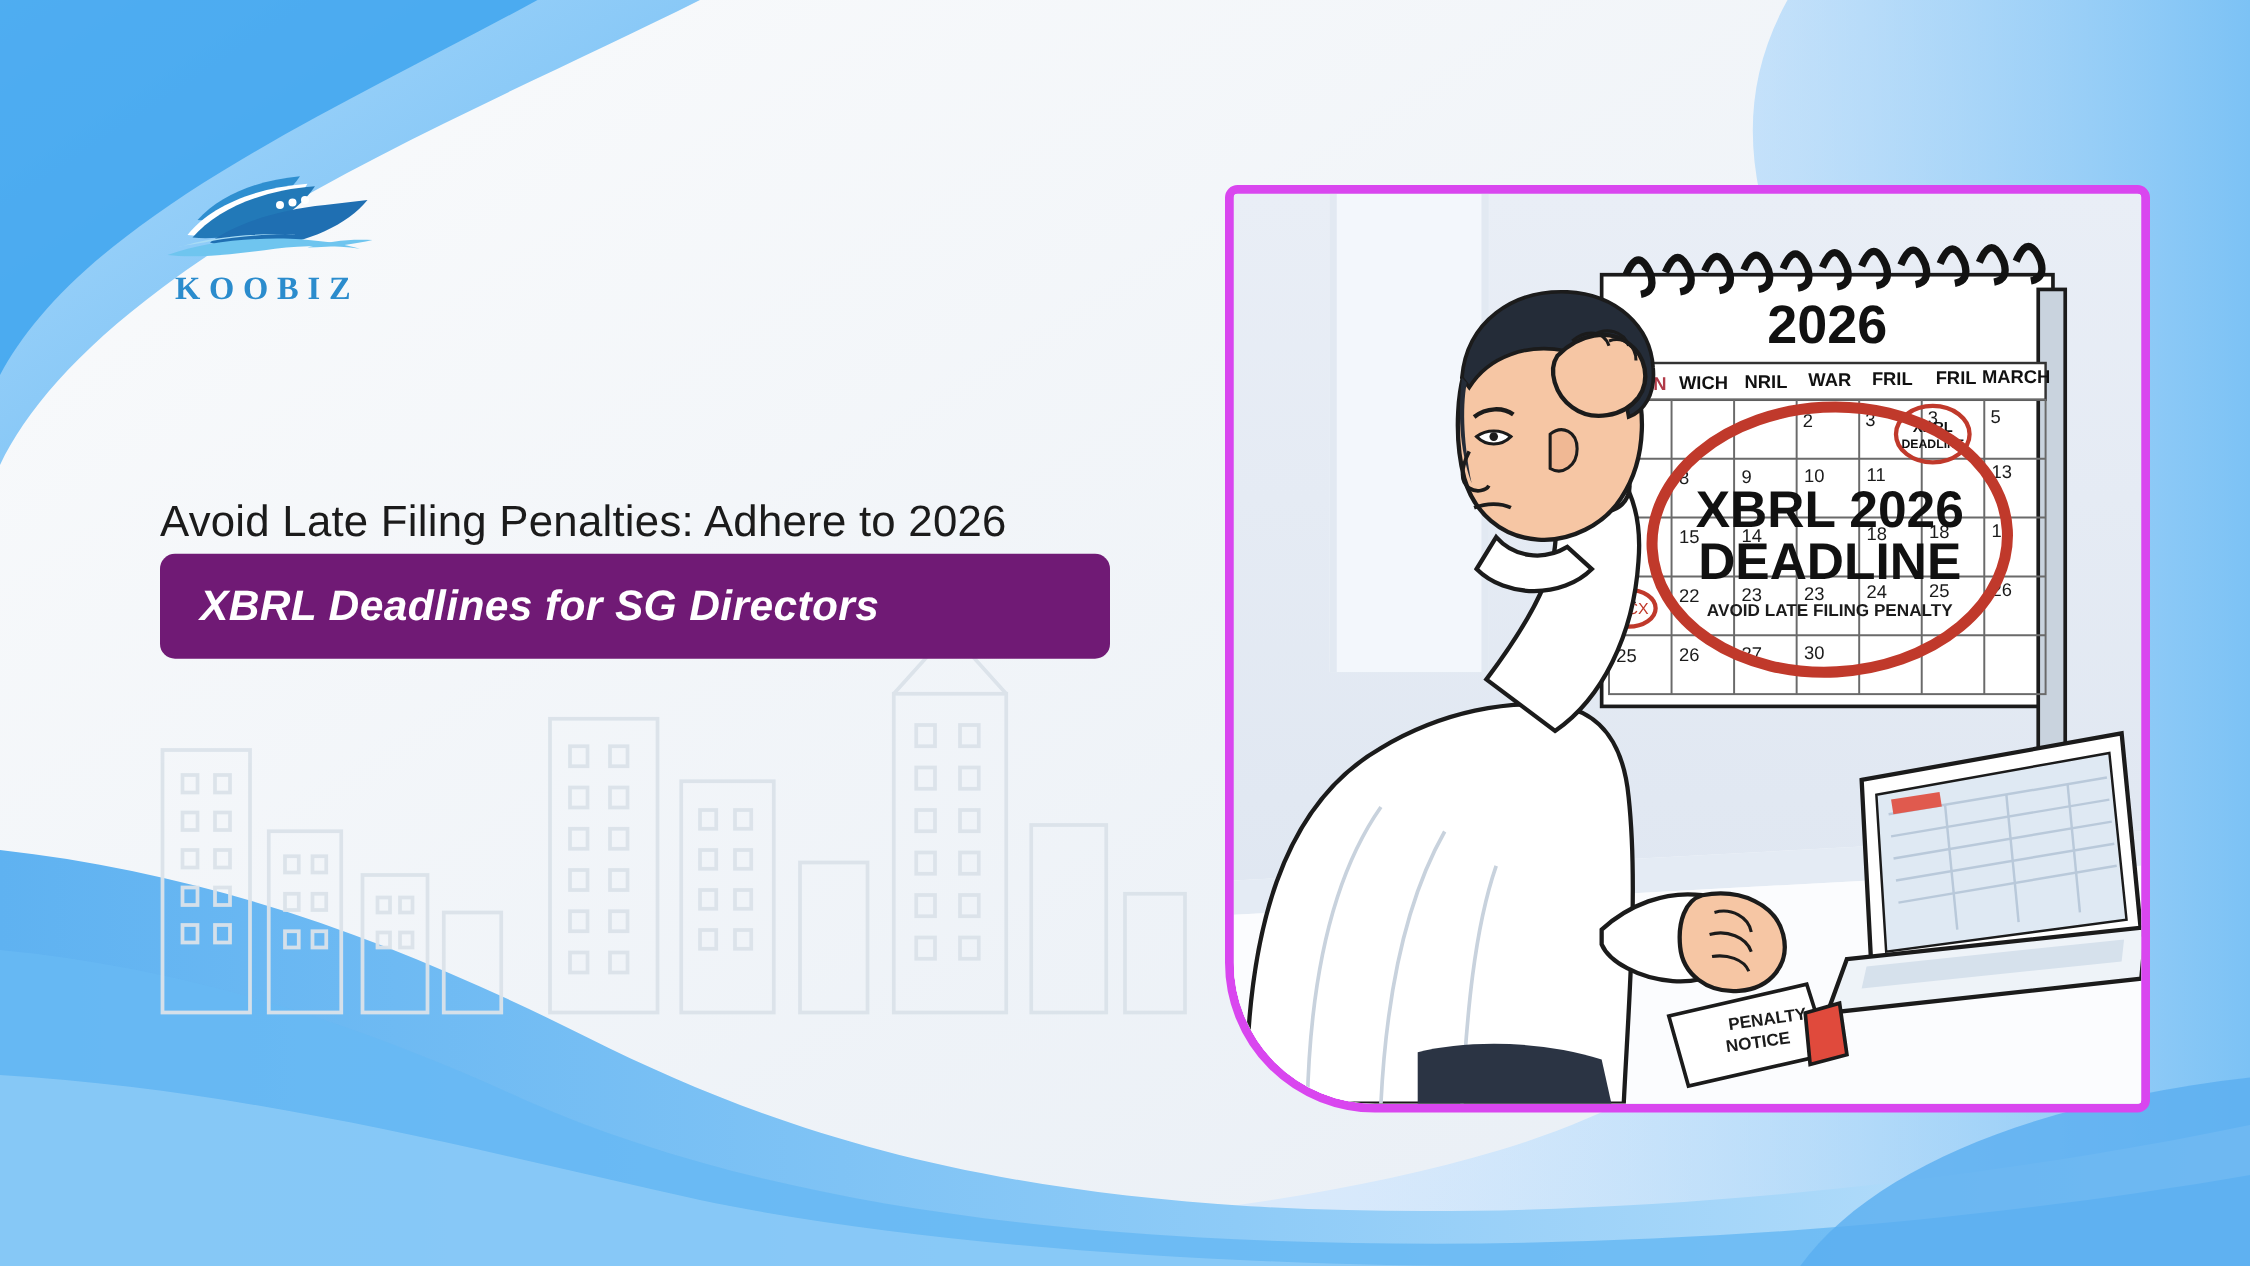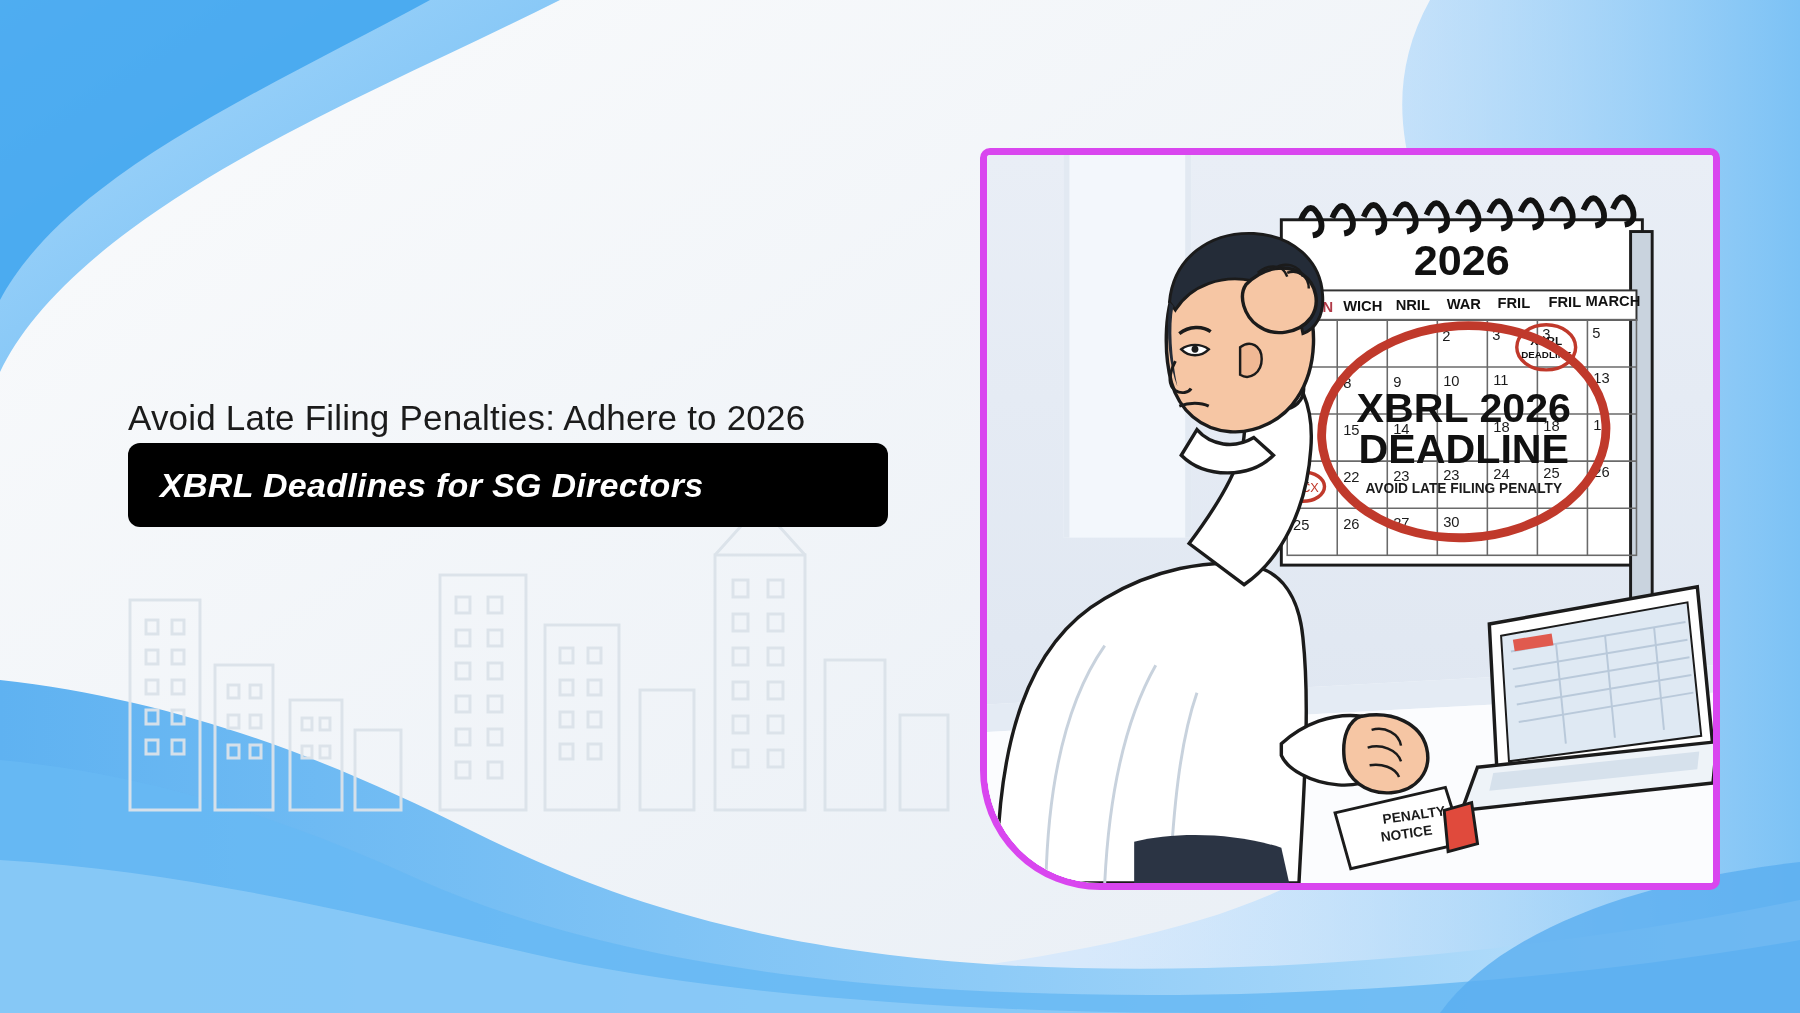--- a/index.html
+++ b/index.html
@@ -23,21 +23,21 @@
     color:#2b8ccd; font-family:"Liberation Serif", serif; text-align:left; padding-left:12px;
   }
 
   .headline {
     position:absolute; left:128px; top:372px; width:900px;
     font-size:35px; font-weight:400; color:#1b1b1b; letter-spacing:.2px; white-space:nowrap;margin-top:26px;
   }
 
   .banner {
     position:absolute; left:128px; top:443px; width:760px; height:84px;
-    background:#000000; border-radius:12px; display:flex; align-items:center;text-align:right;
+    background:#701a75; border-radius:12px; display:flex; align-items:center;text-align:right;
   }
   .banner-text {
     color:#ffffff; font-size:34px; font-weight:700; font-style:italic;
     padding-left:32px; letter-spacing:.3px; white-space:nowrap;
   }
 
   
   .illo-frame {
     position:absolute; left:980px; top:148px; width:740px; height:742px;
     border:7px solid #d946ef; border-radius:10px 10px 10px 120px;
@@ -162,20 +162,35 @@
         <rect x="768" y="716" width="15" height="17"></rect>
       <rect x="733" y="750" width="15" height="17"></rect>
         <rect x="768" y="750" width="15" height="17"></rect>
       <path d="M715,555 L760,505 L805,555"></path>
 
       <rect x="825" y="660" width="60" height="150"></rect>
       <rect x="900" y="715" width="48" height="95"></rect>
     </g>
   </svg>
 
+  <div class="logo-wrap">
+    <svg class="logo-mark" viewBox="0 0 190 78">
+      <path d="M30,44 C48,24 78,12 112,9 C106,18 96,27 84,33 C68,41 48,45 30,44 Z" fill="#2f8fd0"></path>
+      <path d="M22,56 C40,33 76,18 118,15 C112,26 100,36 86,43 C66,53 42,58 22,56 Z" fill="#ffffff"></path>
+      <path d="M26,58 C46,35 82,20 124,17 C116,29 104,39 90,46 C70,56 46,60 26,58 Z" fill="#2279b8"></path>
+      <path d="M40,62 C58,48 92,36 132,32 L166,28 C150,48 118,62 84,66 C68,68 52,66 40,62 Z" fill="#1f6fb2"></path>
+      <circle cx="96" cy="32" r="3.2" fill="#ffffff"></circle>
+      <circle cx="106" cy="30" r="3.2" fill="#ffffff"></circle>
+      <circle cx="116" cy="28" r="3.2" fill="#ffffff"></circle>
+      <path d="M6,72 C34,62 70,58 104,59 C128,60 146,63 160,67 C140,64 116,64 92,67 C62,71 30,75 6,72 Z" fill="#6fc5ef"></path>
+      <path d="M14,66 C42,57 78,54 110,56 C96,55 66,56 40,61 C30,63 20,64 14,66 Z" fill="#a8dcf5"></path>
+      <path d="M118,66 C134,61 152,59 170,60 C156,63 138,66 118,66 Z" fill="#6fc5ef"></path>
+    </svg>
+    <div class="logo-text">KOOBIZ</div>
+  </div>
 
   <div class="headline">Avoid Late Filing Penalties: Adhere to 2026</div>
 
   <div class="banner">
     <span class="banner-text">XBRL Deadlines for SG Directors</span>
   </div>
 
   <div class="illo-frame">
     <svg class="illo-svg" viewBox="0 0 740 742">
       <defs>

